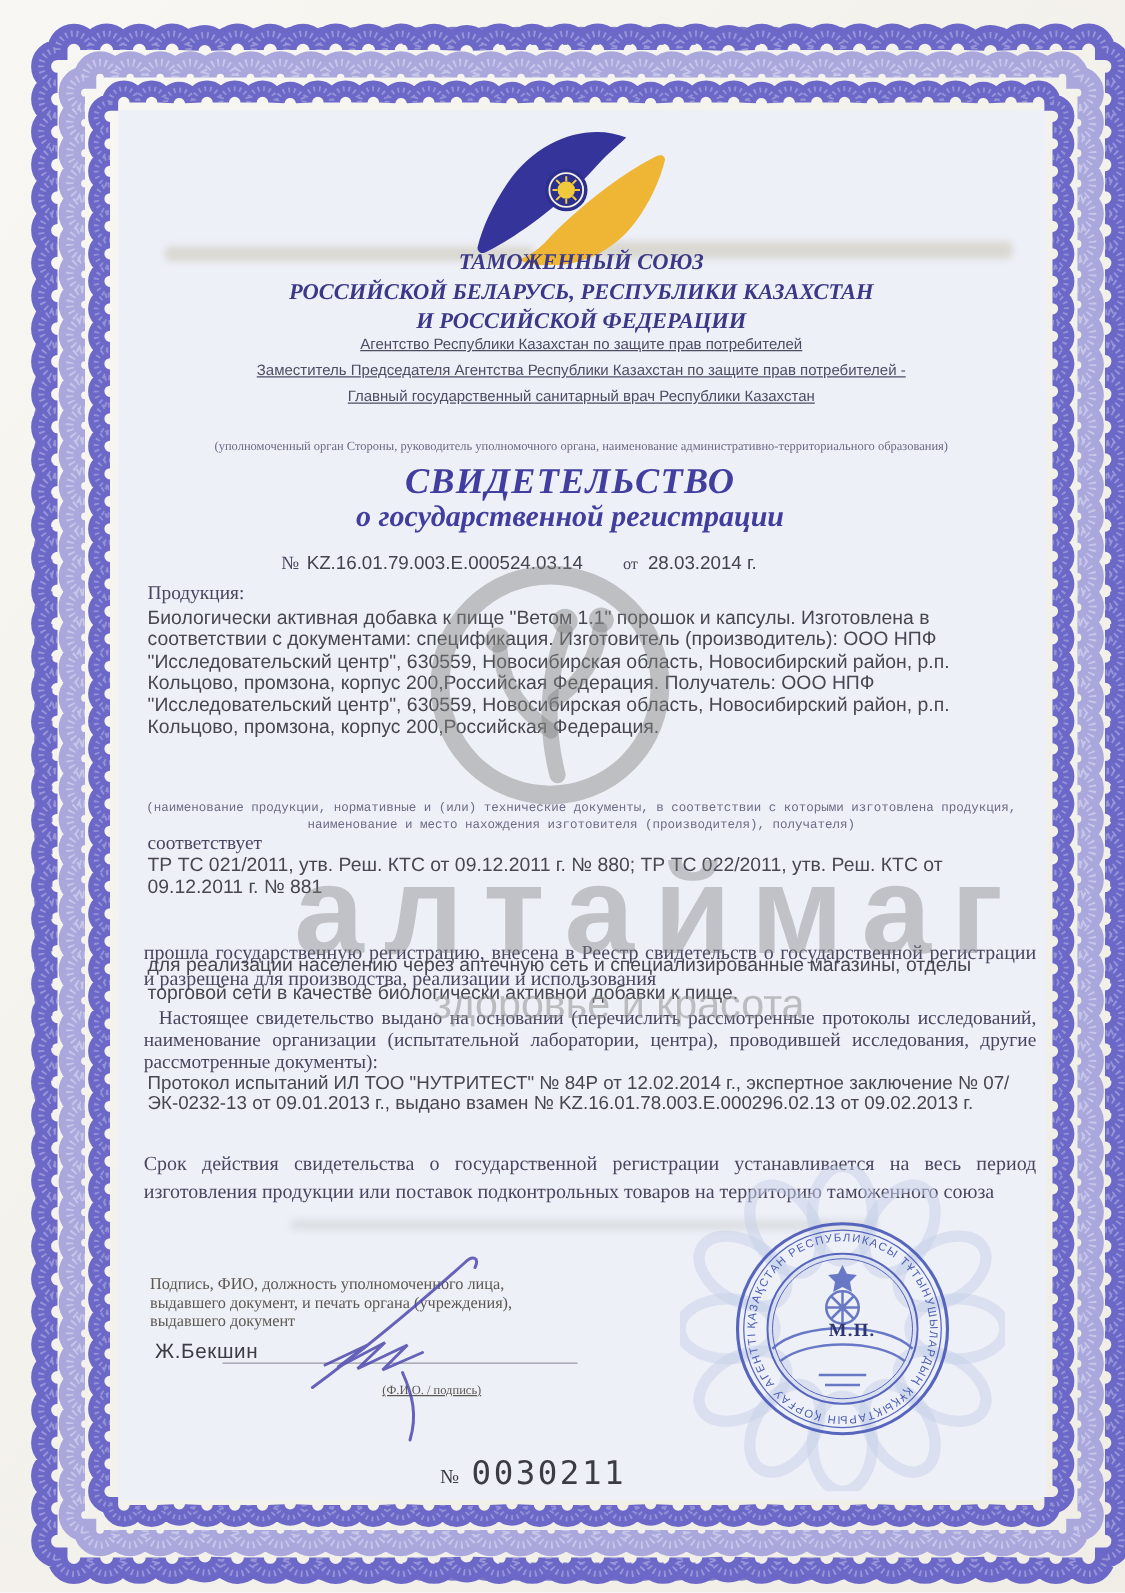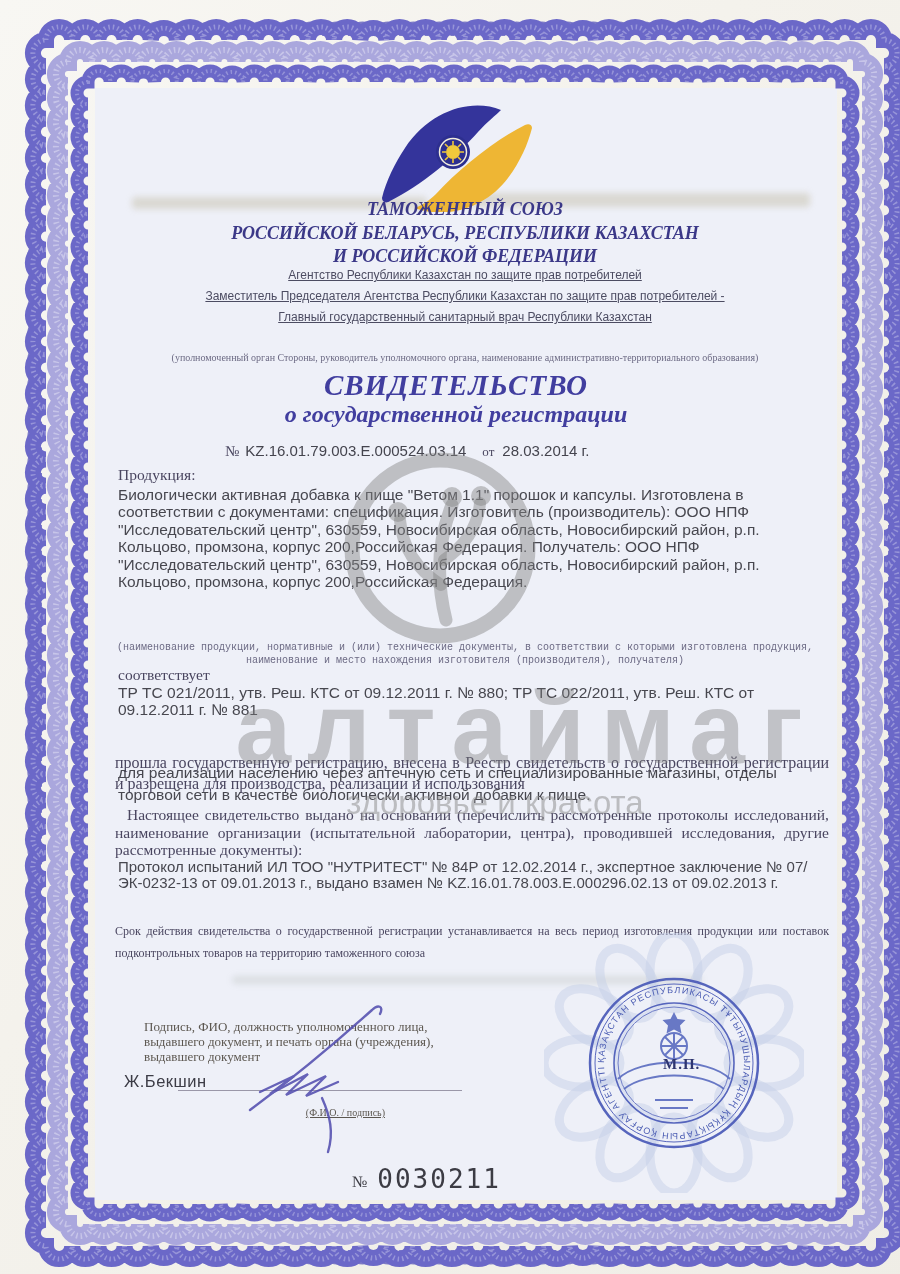--- a/index.html
+++ b/index.html
@@ -20,37 +20,37 @@
   #agency-block{left:100px; top:265px; width:730px; color:#4c4c62;
     font-size:12px; line-height:21px;text-decoration:underline;}
   #agency-caption{left:110px; top:352px; width:710px; color:#6c6a84;
     font-size:10px;}
   #title-main{left:100px; top:369px; width:712px; color:#413e9f;
     font-weight:bold; font-style:italic; font-size:29px; letter-spacing:1px;}
   #title-sub{left:100px; top:401px; width:712px; color:#413e9f;
     font-weight:bold; font-style:italic; font-size:24px;}
   #number-line{left:225px; top:442px; color:#44444e; font-size:15px;}
   #number-line .no{font-family:"Liberation Serif","DejaVu Serif",serif; color:#4a4660; font-size:15px;}
-  #number-line .ot{font-family:"Liberation Serif","DejaVu Serif",serif; color:#4a4660; font-size:13px; margin-left:16px;}
+  #number-line .ot{font-family:"Liberation Serif","DejaVu Serif",serif; color:#4a4660; font-size:13px; margin-left:32px;}
   #number-line .num{margin-left:6px;} #number-line .date{margin-left:8px;}
   
   .tpl{color:#4a4660; font-family:"Liberation Serif","DejaVu Serif",serif;}
   .typed{color:#47474f;}
   #product-label{left:118px; top:466px; font-size:15.5px;}
   #product-text{left:118px; top:486px; width:708px; font-size:15.5px; line-height:17.4px;}
   #product-caption{left:105px; top:641px; width:720px; color:#6c6a84; font-size:10px; line-height:13px;font-family:Liberation Mono, monospace;}
   #compliance-label{left:118px; top:666px; font-size:15.5px;}
   #compliance-text{left:118px; top:685px; width:708px; font-size:15.5px; line-height:16.5px;}
   #registration-template{left:115px; top:752px; width:714px; font-size:16px; line-height:21px; text-align:justify;}
   #registration-typed{left:118px; top:762px; width:708px; font-size:15.5px; line-height:21.5px;}
   #basis-template{left:115px; top:806px; width:714px; font-size:15.5px; line-height:17.6px; text-align:justify; text-indent:12px;}
   #basis-typed{left:118px; top:859px; width:708px; font-size:15px; line-height:15.8px;}
-  #validity-text{left:115px; top:921px; width:714px; font-size:12px; line-height:21.5px; text-align:justify;}
-  
-  #sig-caption{left:120px; top:1019px; width:335px; font-size:13px; line-height:15px; color:#5c5750;margin-left:24px;}
+  #validity-text{left:115px; top:921px; width:714px; font-size:16px; line-height:21.5px; text-align:justify;}
+  
+  #sig-caption{left:120px; top:1019px; width:335px; font-size:13px; line-height:15px; color:#5c5750;}
   #sig-name{left:124px; top:1072px; font-size:16.5px; color:#3c3c46; letter-spacing:0.5px;}
   #sig-line{left:178px; top:1090px; width:284px; height:1px; background:#9a97a8;}
   #sig-fio{left:205px; top:1107px; width:180px; font-size:10px; color:#5c5750; text-align:right;text-decoration:underline;}
   
   #doc-number{left:352px; top:1124px; display:flex; align-items:flex-end; gap:10px;}
   #doc-number .no{font-family:"Liberation Serif","DejaVu Serif",serif; font-size:16px; color:#3c3c44; padding-bottom:3px;}
   #doc-number .val{font-family:"DejaVu Sans Mono","Liberation Mono",monospace; font-size:26px; letter-spacing:2px; color:#3c3c44;margin-top:40px;}
   
   #wm-brand{left:177px; top:678px; width:700px; text-align:center; font-size:100px;
     font-weight:bold; letter-spacing:16px; color:rgba(125,125,125,0.40); line-height:1;}

